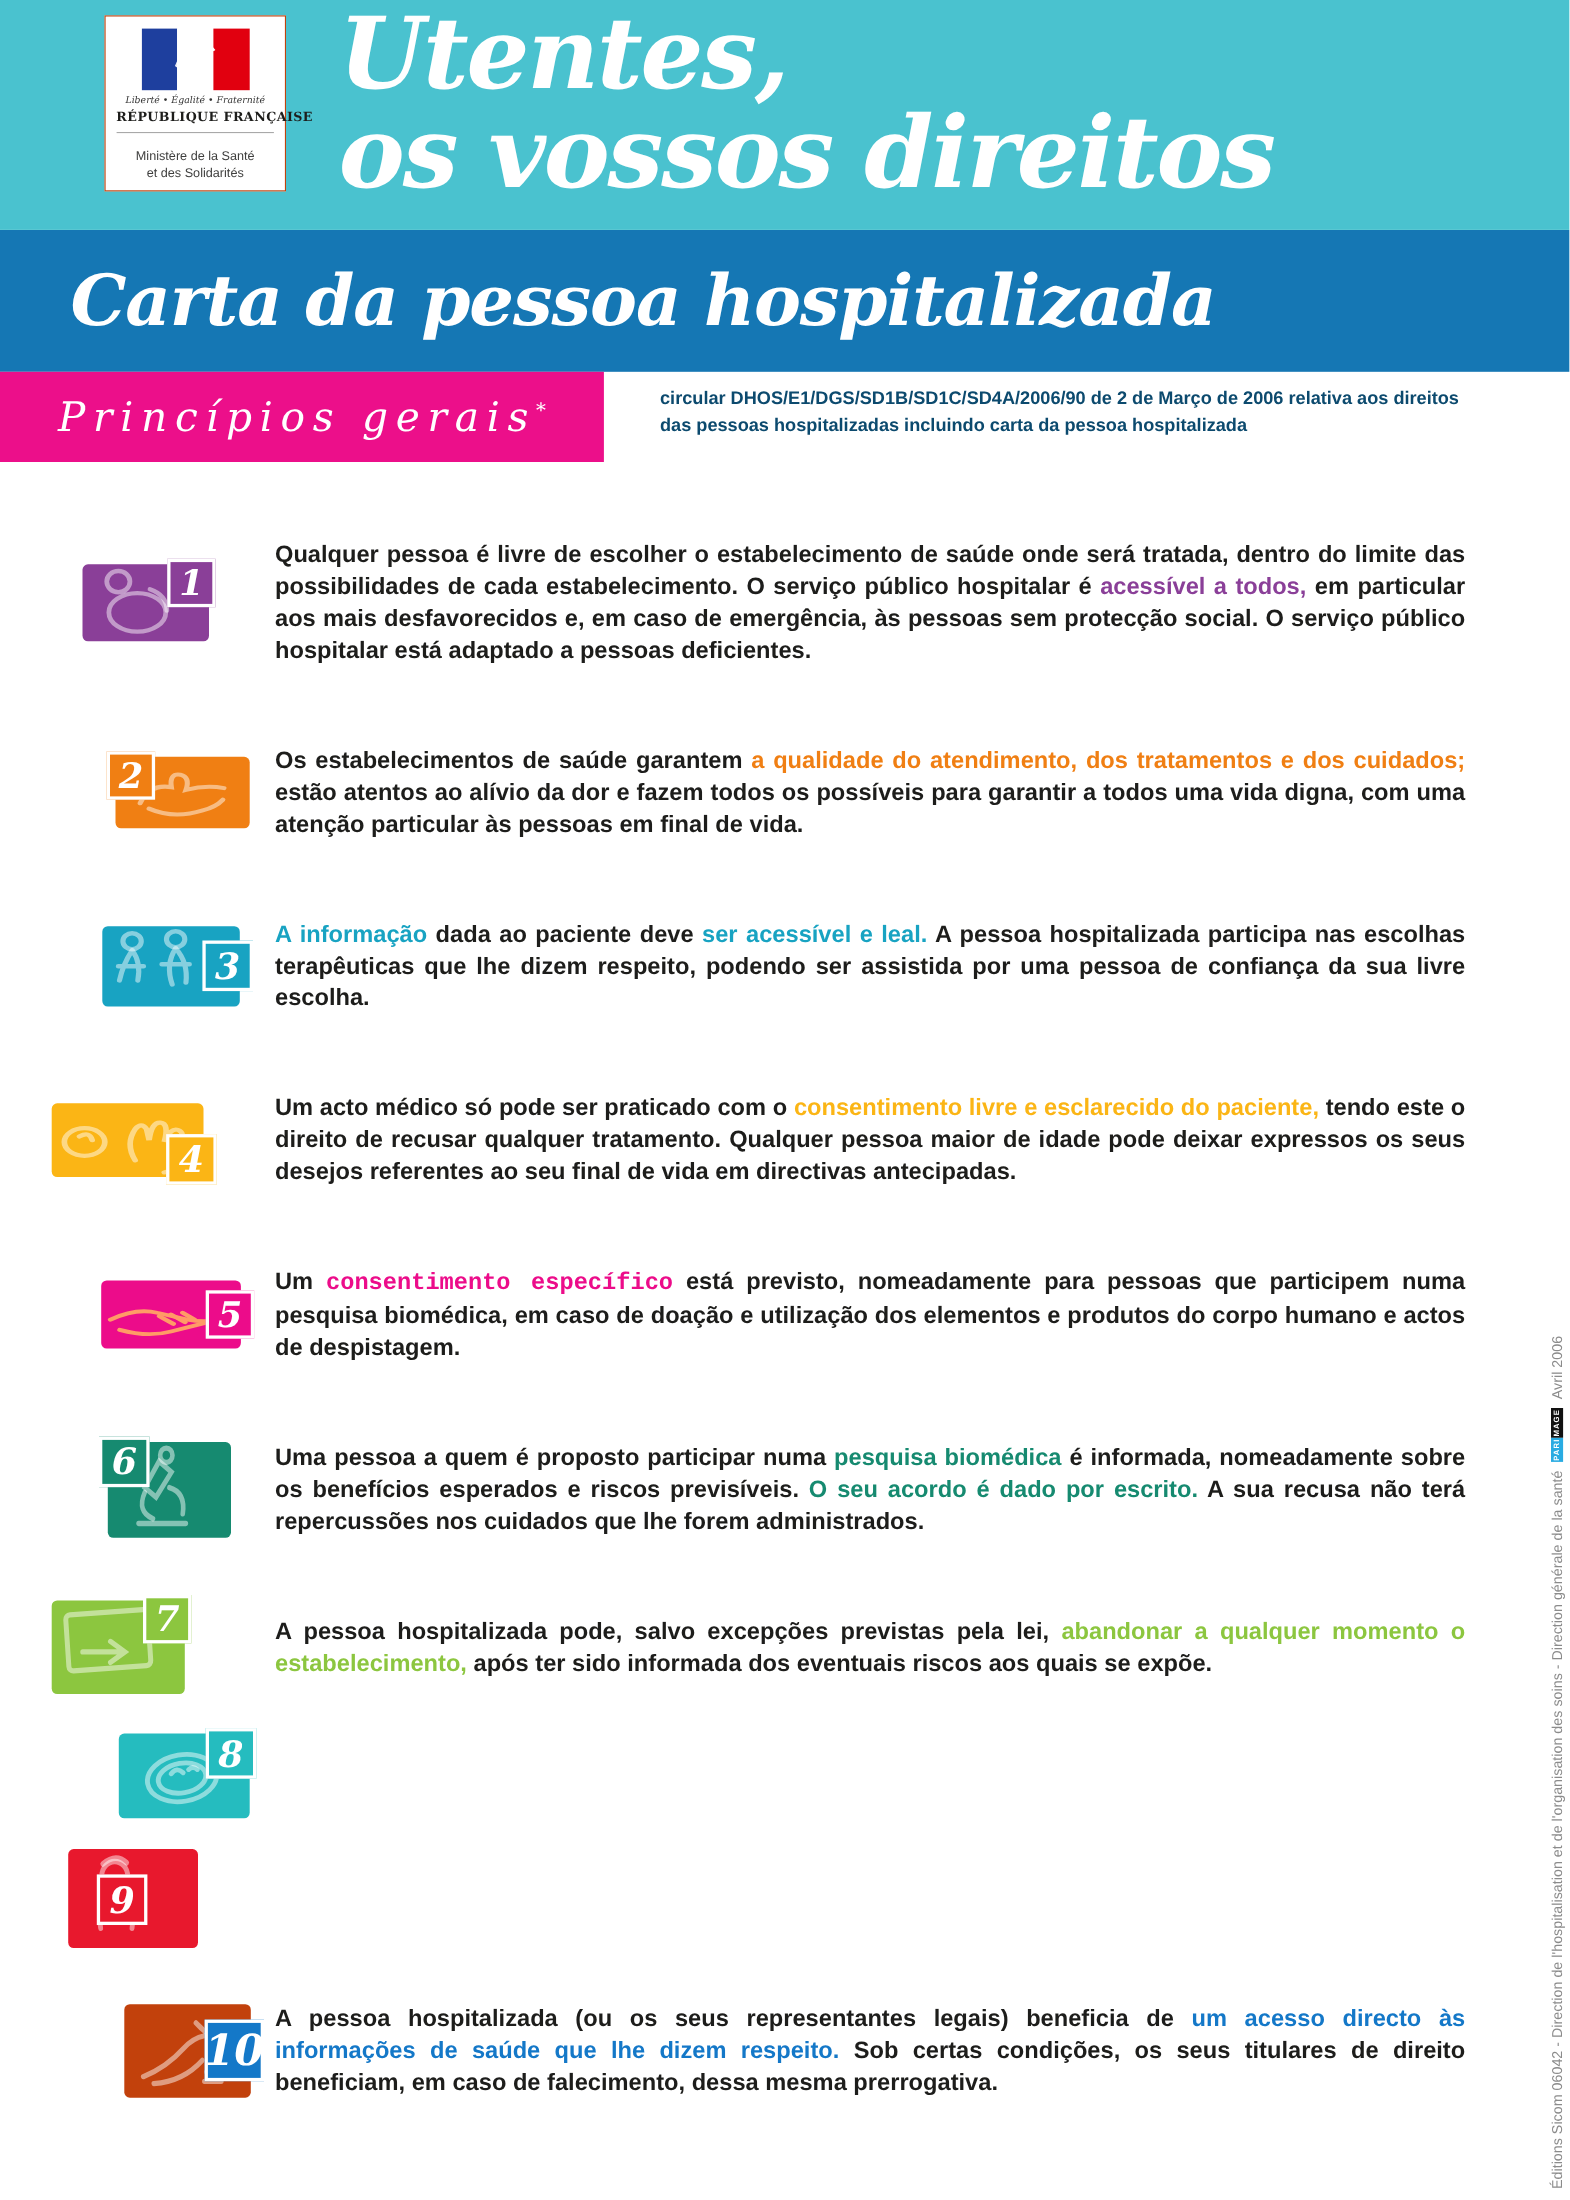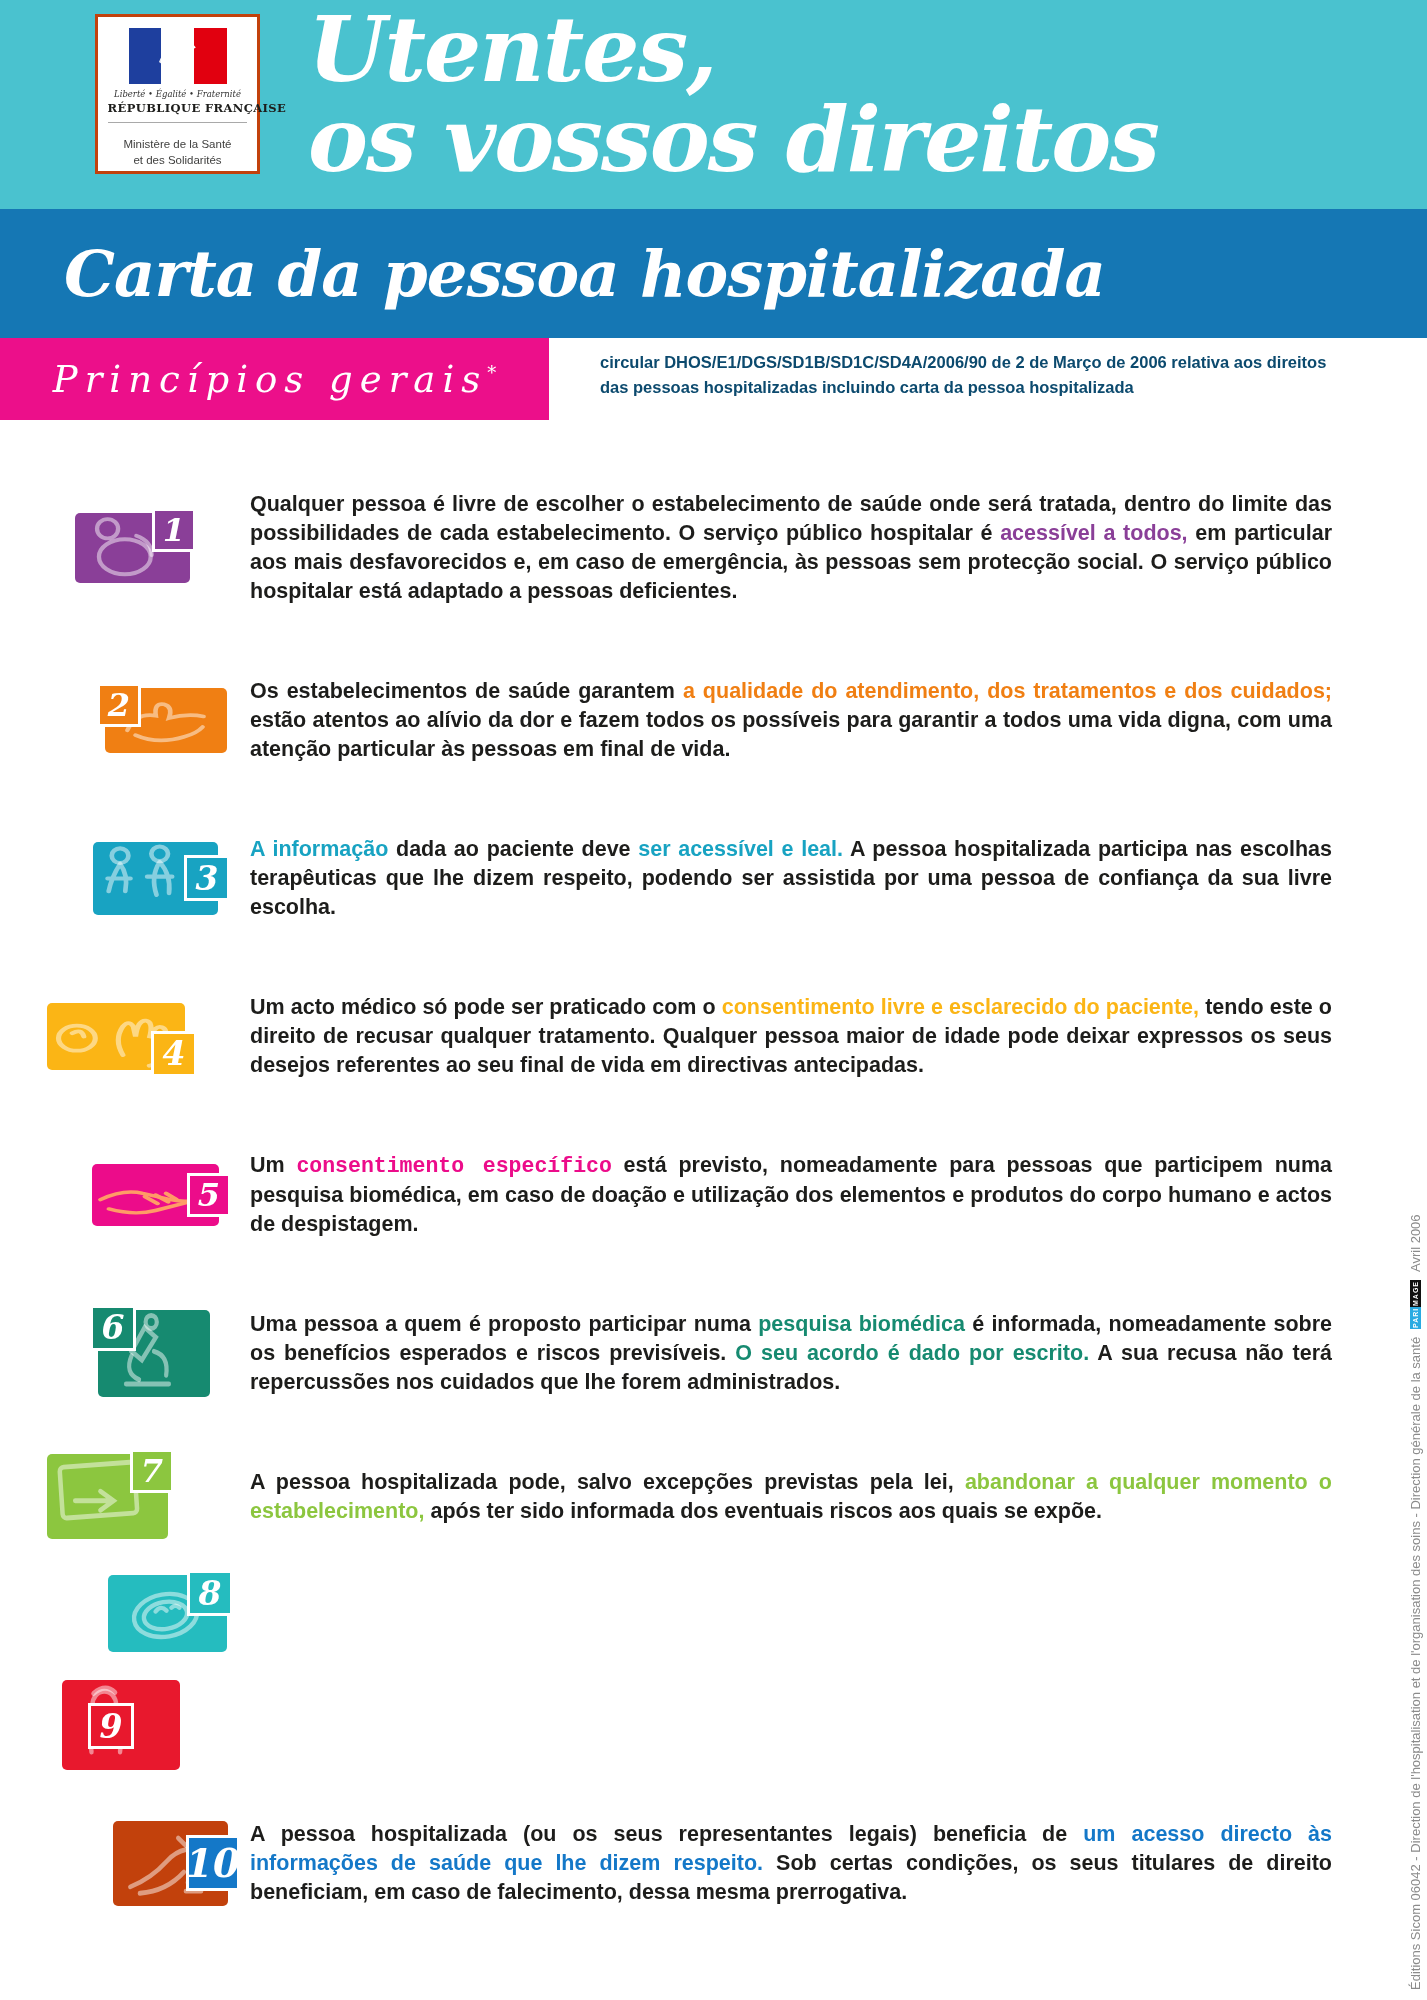--- a/index.html
+++ b/index.html
@@ -4,21 +4,21 @@
 <style>
   html,body { margin:0; padding:0; background:#fff; }
   .page { position:relative; width:1427px; height:2000px; background:#fff; overflow:hidden;
           font-family:"Liberation Sans", sans-serif; }
 
   
   .band-teal { position:relative; height:209px; background:#4ac2cf; }
   .band-blue { height:129px; background:#1577b4; display:flex; align-items:center; }
 
   .gov-logo { position:absolute; left:95px; top:14px; width:165px; height:160px;
-              background:#fff; border:3px solid #c2410c; box-sizing:border-box;
+              background:#fff; border:1px solid #c2410c; box-sizing:border-box;
               display:flex; flex-direction:column; align-items:center; }
   .flag { position:relative; margin-top:11px; width:98px; height:56px; display:flex; }
   .flag .b { flex:1; background:#1e3f9e; } .flag .w { flex:1; background:#fff; } .flag .r { flex:1; background:#e1000f; }
   .flag svg { position:absolute; left:0; top:0; }
   .motto { font-family:"DejaVu Serif", serif; font-style:italic; font-size:8.5px; color:#333; margin-top:5px; white-space:nowrap; }
   .republic { font-family:"DejaVu Serif", serif; font-size:11.5px; font-weight:bold; color:#1d1d1b;
               letter-spacing:.4px; margin-top:2px; padding-bottom:7px; border-bottom:1px solid #a9a9a9;
               width:88%; text-align:center; white-space:nowrap; }
   .ministry { font-size:11.5px; color:#3f3f3e; margin-top:13px; text-align:center; line-height:1.4; }
 

